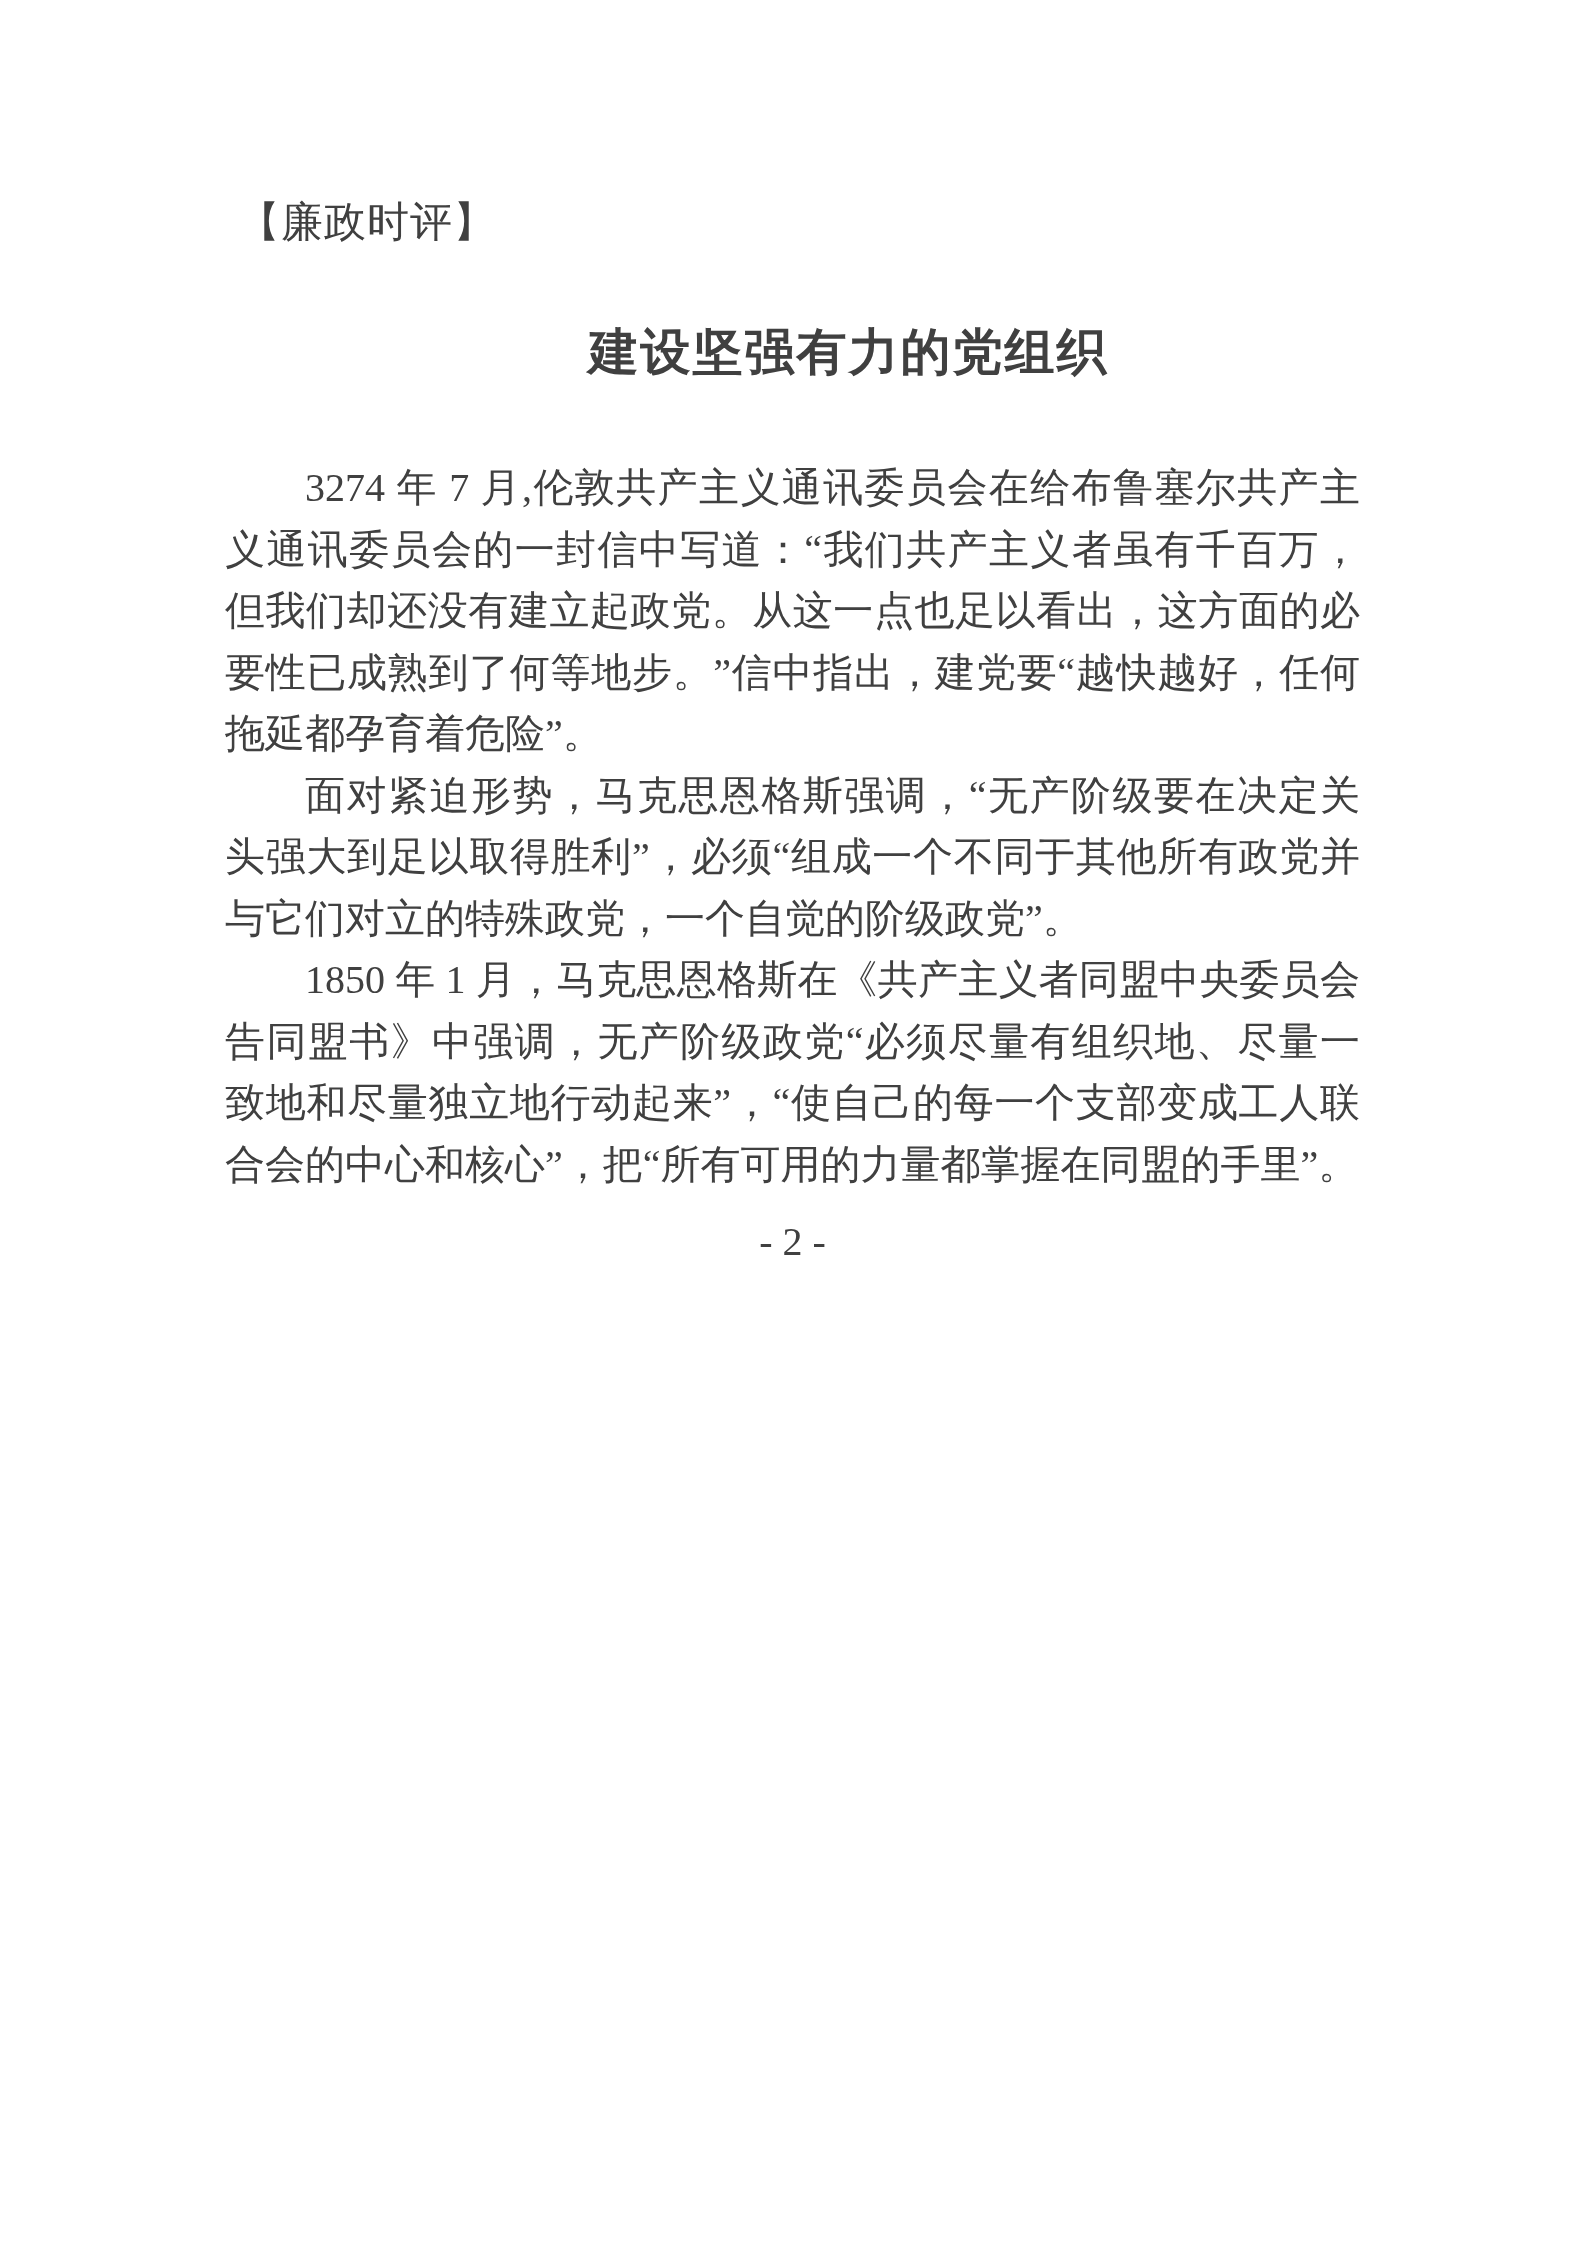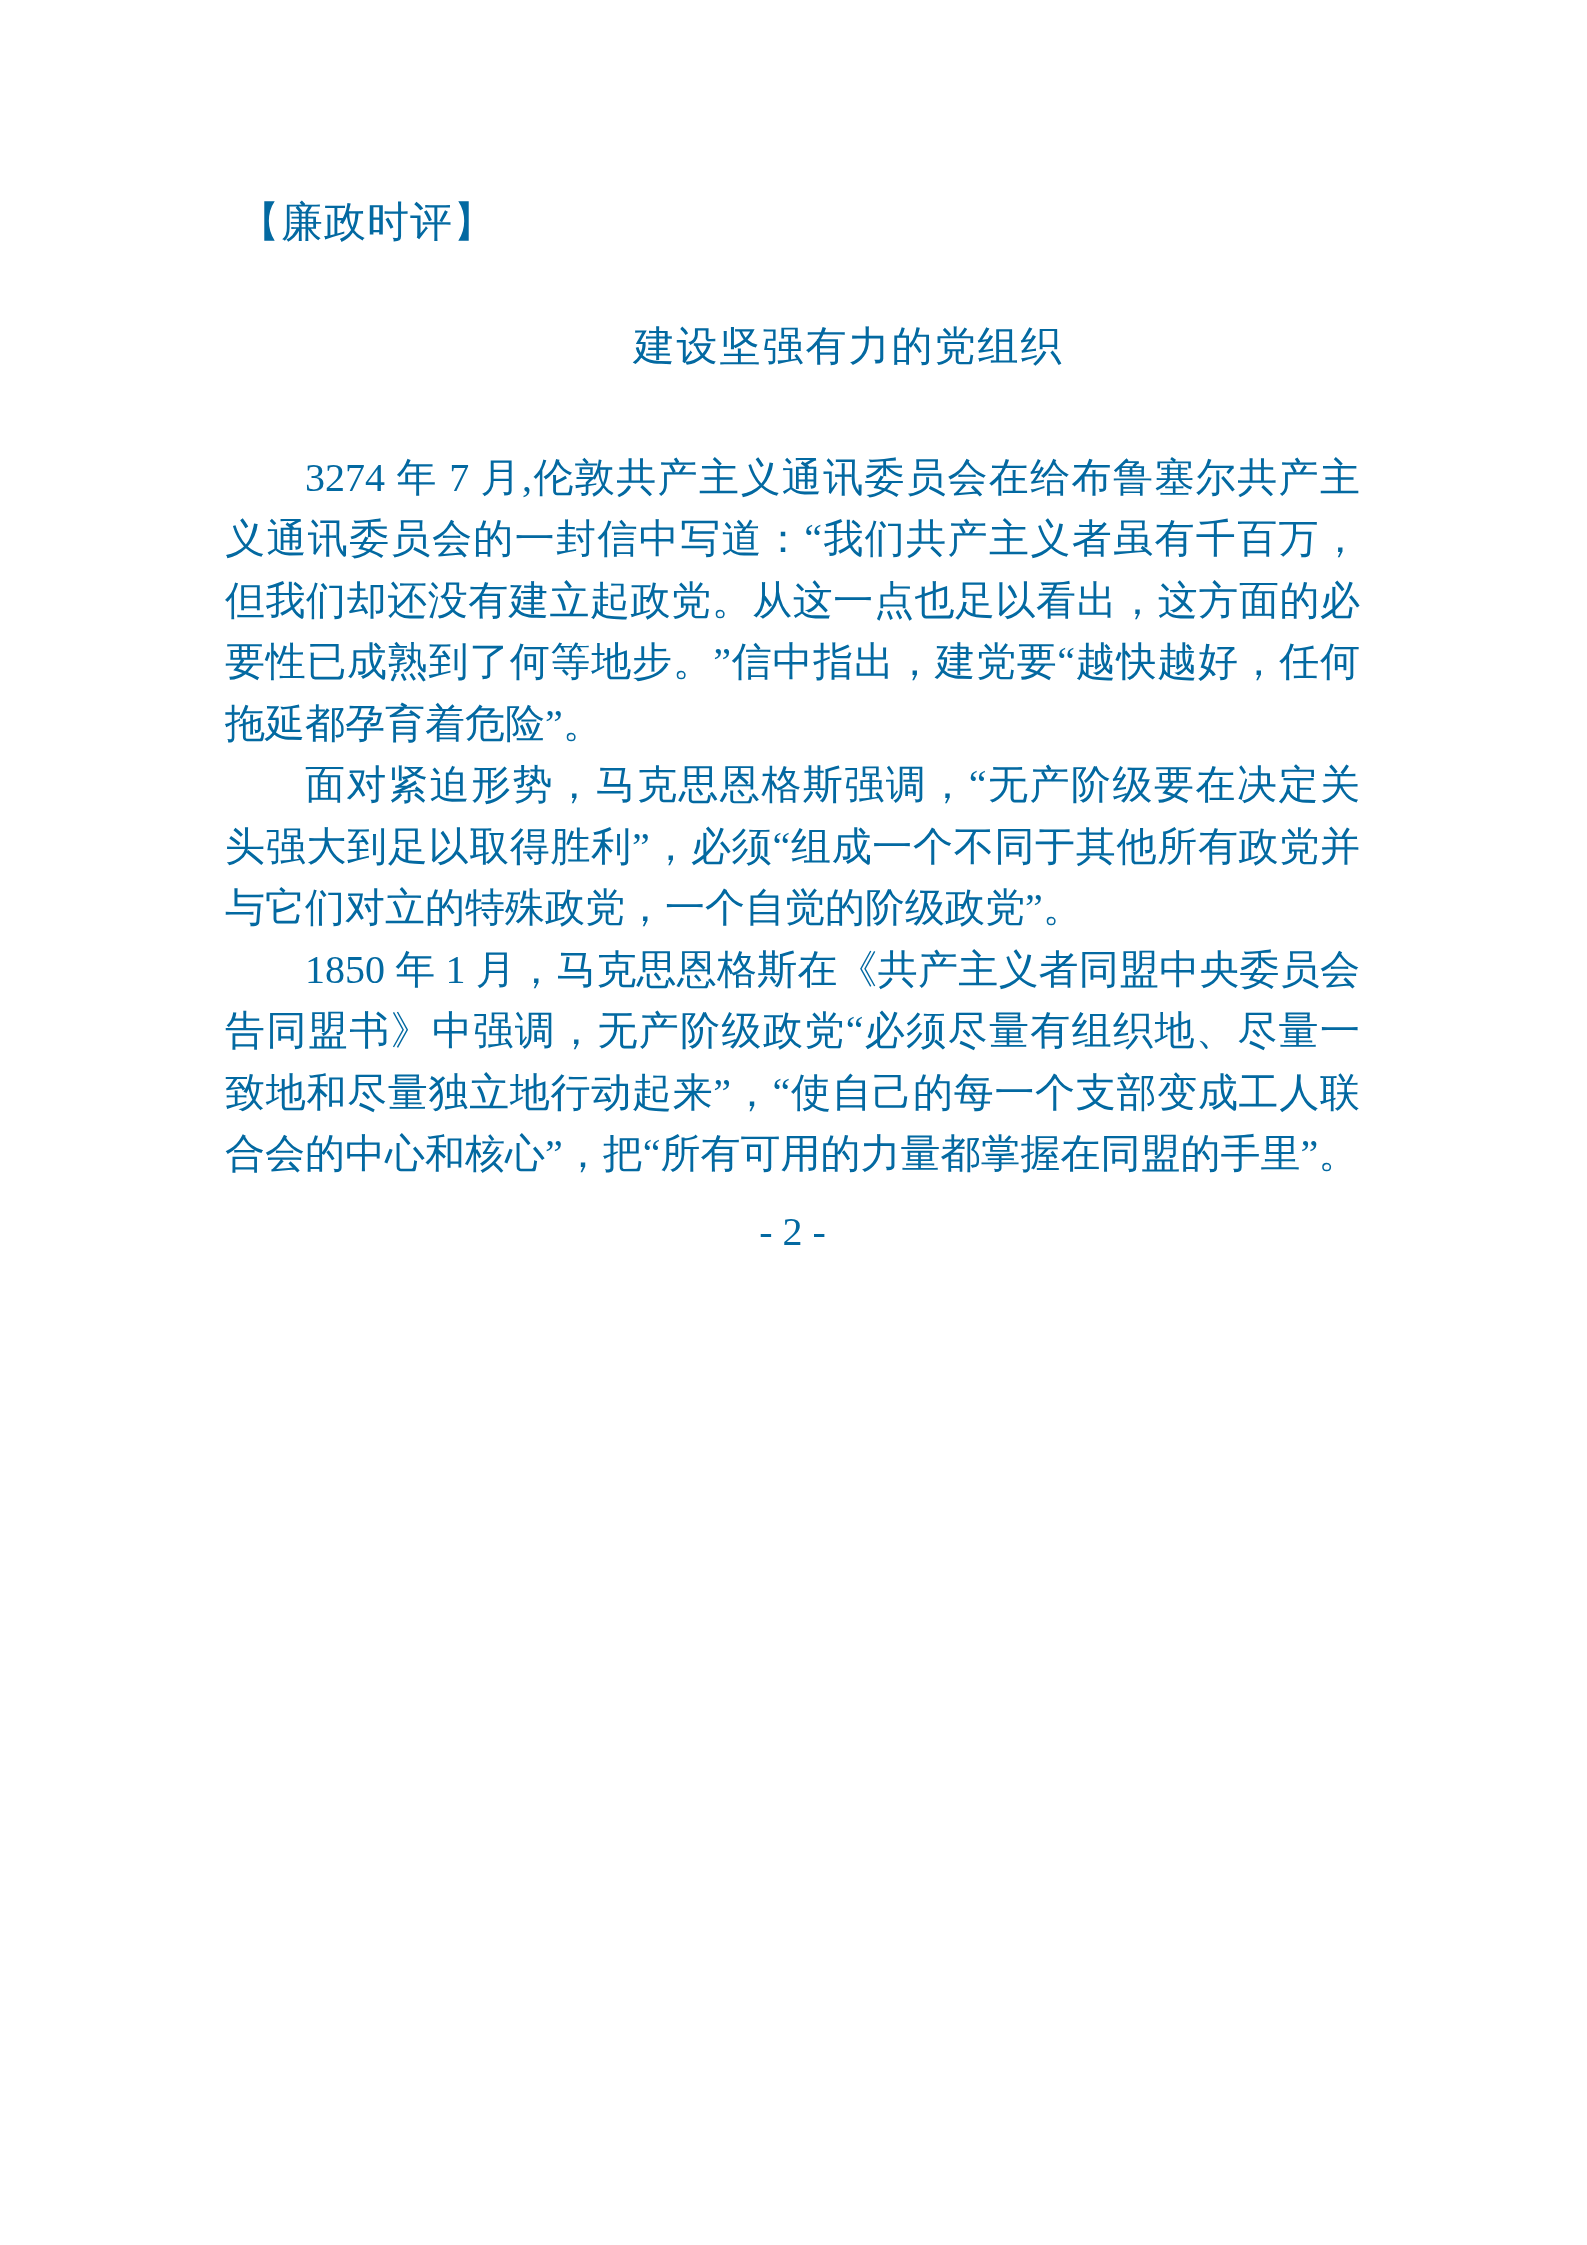--- a/index.html
+++ b/index.html
@@ -5,39 +5,39 @@
   html, body {
     margin: 0;
     padding: 0;
     background: #ffffff;
   }
   .page {
     position: relative;
     width: 1587px;
     height: 2245px;
     background: #ffffff;
-    color: #0369a1;
+    color: #404040;
     font-family: "Liberation Serif", serif;
     overflow: hidden;
   }
   .content {
     width: 1135px;
     margin-left: 225px;
   }
   .category {
     padding-top: 197px;
     margin-left: 13px;
     font-size: 42px;
     line-height: 1.2;
     letter-spacing: 1px;
   }
   .title {
     margin: 75px 0 0 0;
-    font-size: 41px;
-    font-weight: normal;
+    font-size: 50px;
+    font-weight: bold;
     text-align: center;
     text-indent: 112px;
     line-height: 1.2;
     letter-spacing: 2px;
   }
   .body {
     margin-top: 75px;
     font-size: 40px;
     line-height: 61.5px;
     text-align: justify;

